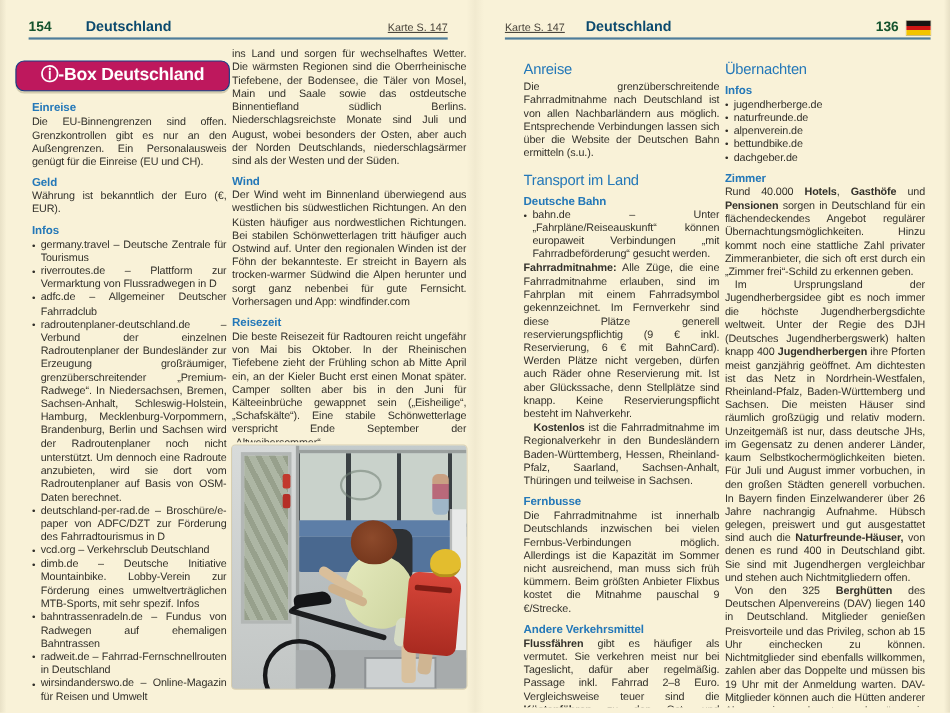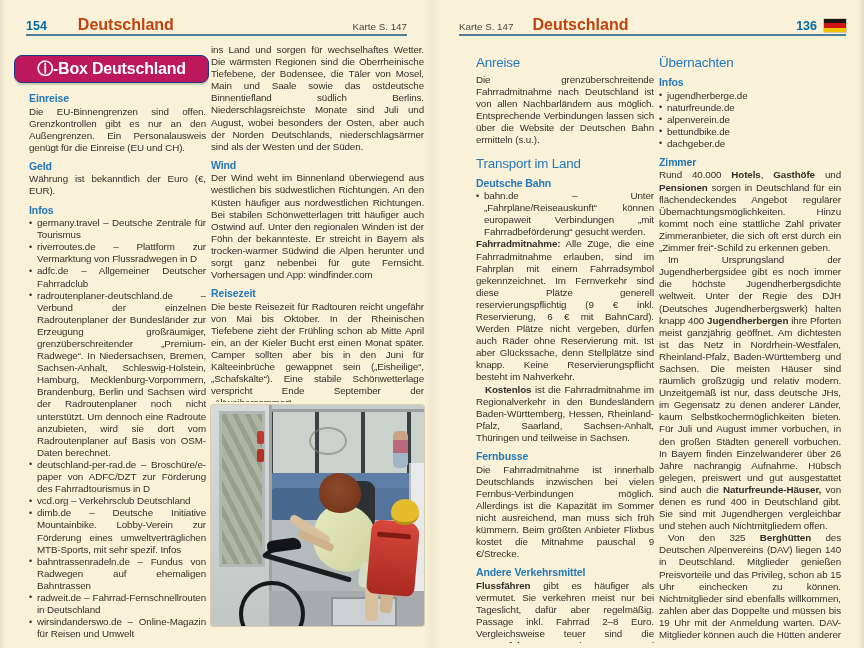--- a/index.html
+++ b/index.html
@@ -11,23 +11,23 @@
   }
   .gutter{position:absolute;left:424px;top:0;width:16px;height:648px;
     background:linear-gradient(90deg,rgba(0,0,0,0) 0%,rgba(90,80,50,0.05) 50%,rgba(0,0,0,0) 100%);}
   .edge-l{position:absolute;left:0;top:0;width:6px;height:648px;background:linear-gradient(90deg,rgba(90,80,50,0.10),rgba(0,0,0,0));}
   .edge-r{position:absolute;right:0;top:0;width:6px;height:648px;background:linear-gradient(270deg,rgba(90,80,50,0.12),rgba(0,0,0,0));}
 
   
   .phead{position:absolute;top:16px;height:18px;display:flex;align-items:baseline;border-bottom:2.5px solid #4e7d9a;}
   .phead-l{left:26px;width:381px;}
   .phead-r{left:459px;width:387px;}
-  .pnum{font-weight:700;font-size:12.5px;color:#0369a1;}
-  .ptitle{font-weight:700;font-size:16px;color:#c2410c;}
-  .pref{font-size:9.8px;color:#4a453c;}
+  .pnum{font-weight:700;font-size:12.5px;color:#14532d;}
+  .ptitle{font-weight:700;font-size:13px;color:#0c4a6e;}
+  .pref{font-size:9.8px;color:#4a453c;text-decoration:underline;}
   .phead-l .ptitle{margin-left:31px;}
   .phead-l .pref{margin-left:auto;}
   .phead-r .ptitle{margin-left:19px;}
   .phead-r .pnum{margin-left:auto;}
   .flag{width:22px;height:13px;margin-left:7px;align-self:center;
     background:linear-gradient(#181512 0 33.3%,#cf1613 33.3% 66.6%,#f2c400 66.6% 100%);
     box-shadow:0 0 0 0.5px rgba(60,50,20,.4);}
 
   
   .ibox{position:absolute;left:14px;top:55px;width:193px;height:26px;

